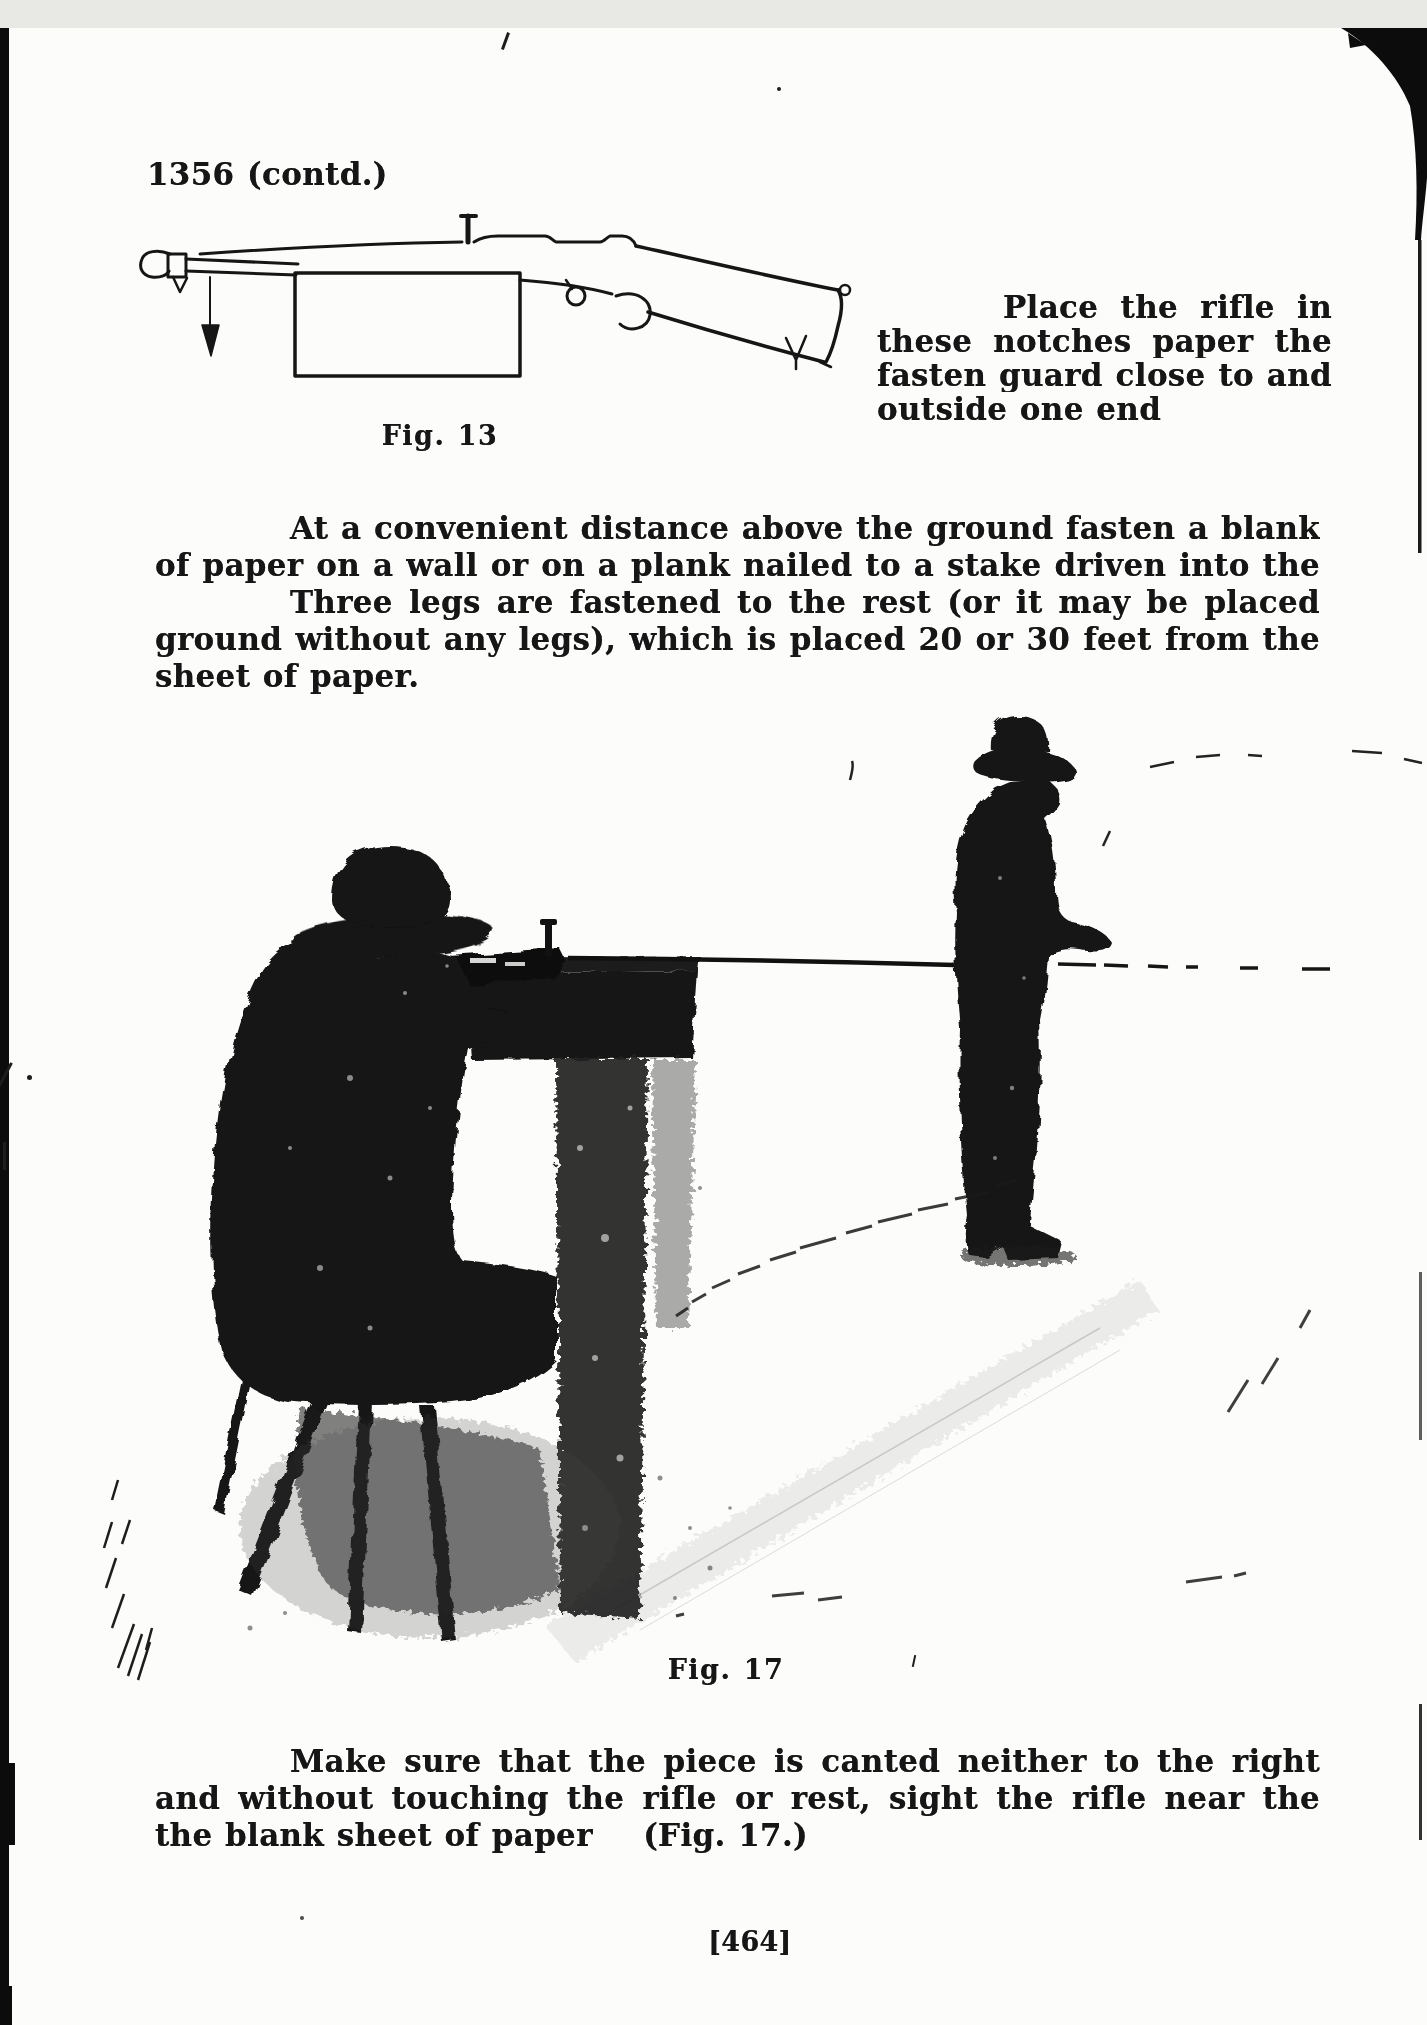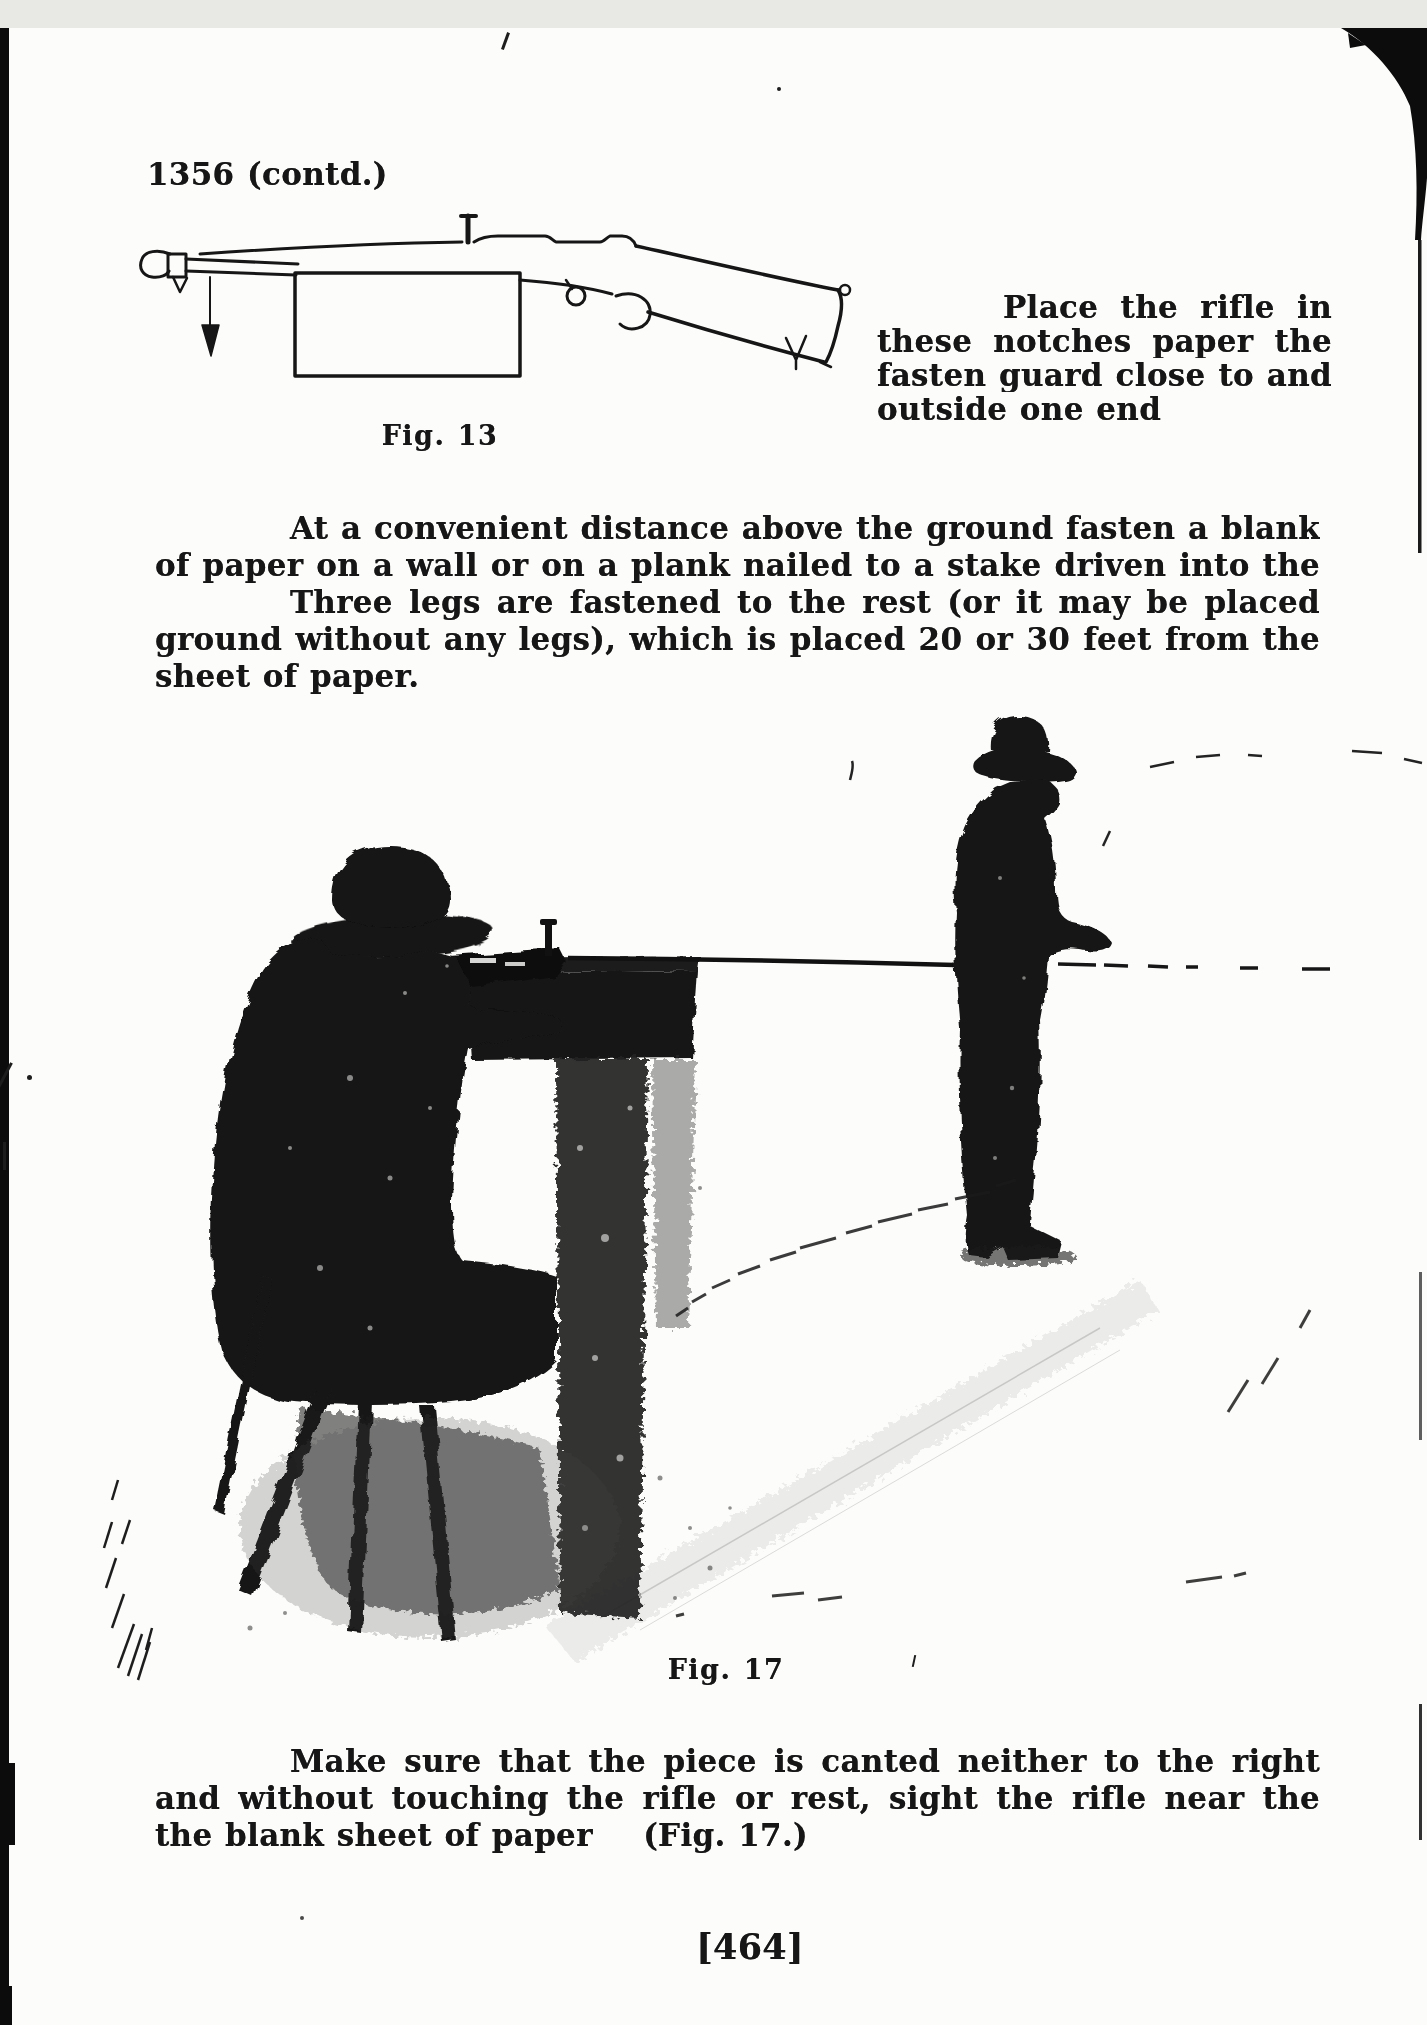--- a/index.html
+++ b/index.html
@@ -286,15 +286,15 @@
   </svg>
 
   <div class="txt caption" style="left:636px;top:1626px;width:180px;font-size:27px;">Fig. 17</div>
 
   <div class="txt" style="left:155px;top:1715px;width:1165px;font-size:31px;">
     <div class="pline ind">Make sure that the piece is canted neither to the right nor left,</div>
     <div class="pline">and without touching the rifle or rest, sight the rifle near the center of</div>
     <div class="pline noj pre">the blank sheet of paper    (Fig. 17.)</div>
   </div>
 
-  <div class="txt" style="left:640px;top:1898px;width:220px;font-size:35px;text-align:center;">[464]</div>
+  <div class="txt" style="left:640px;top:1898px;width:220px;font-size:27px;text-align:center;">[464]</div>
 
 </div>
 
 </body></html>

